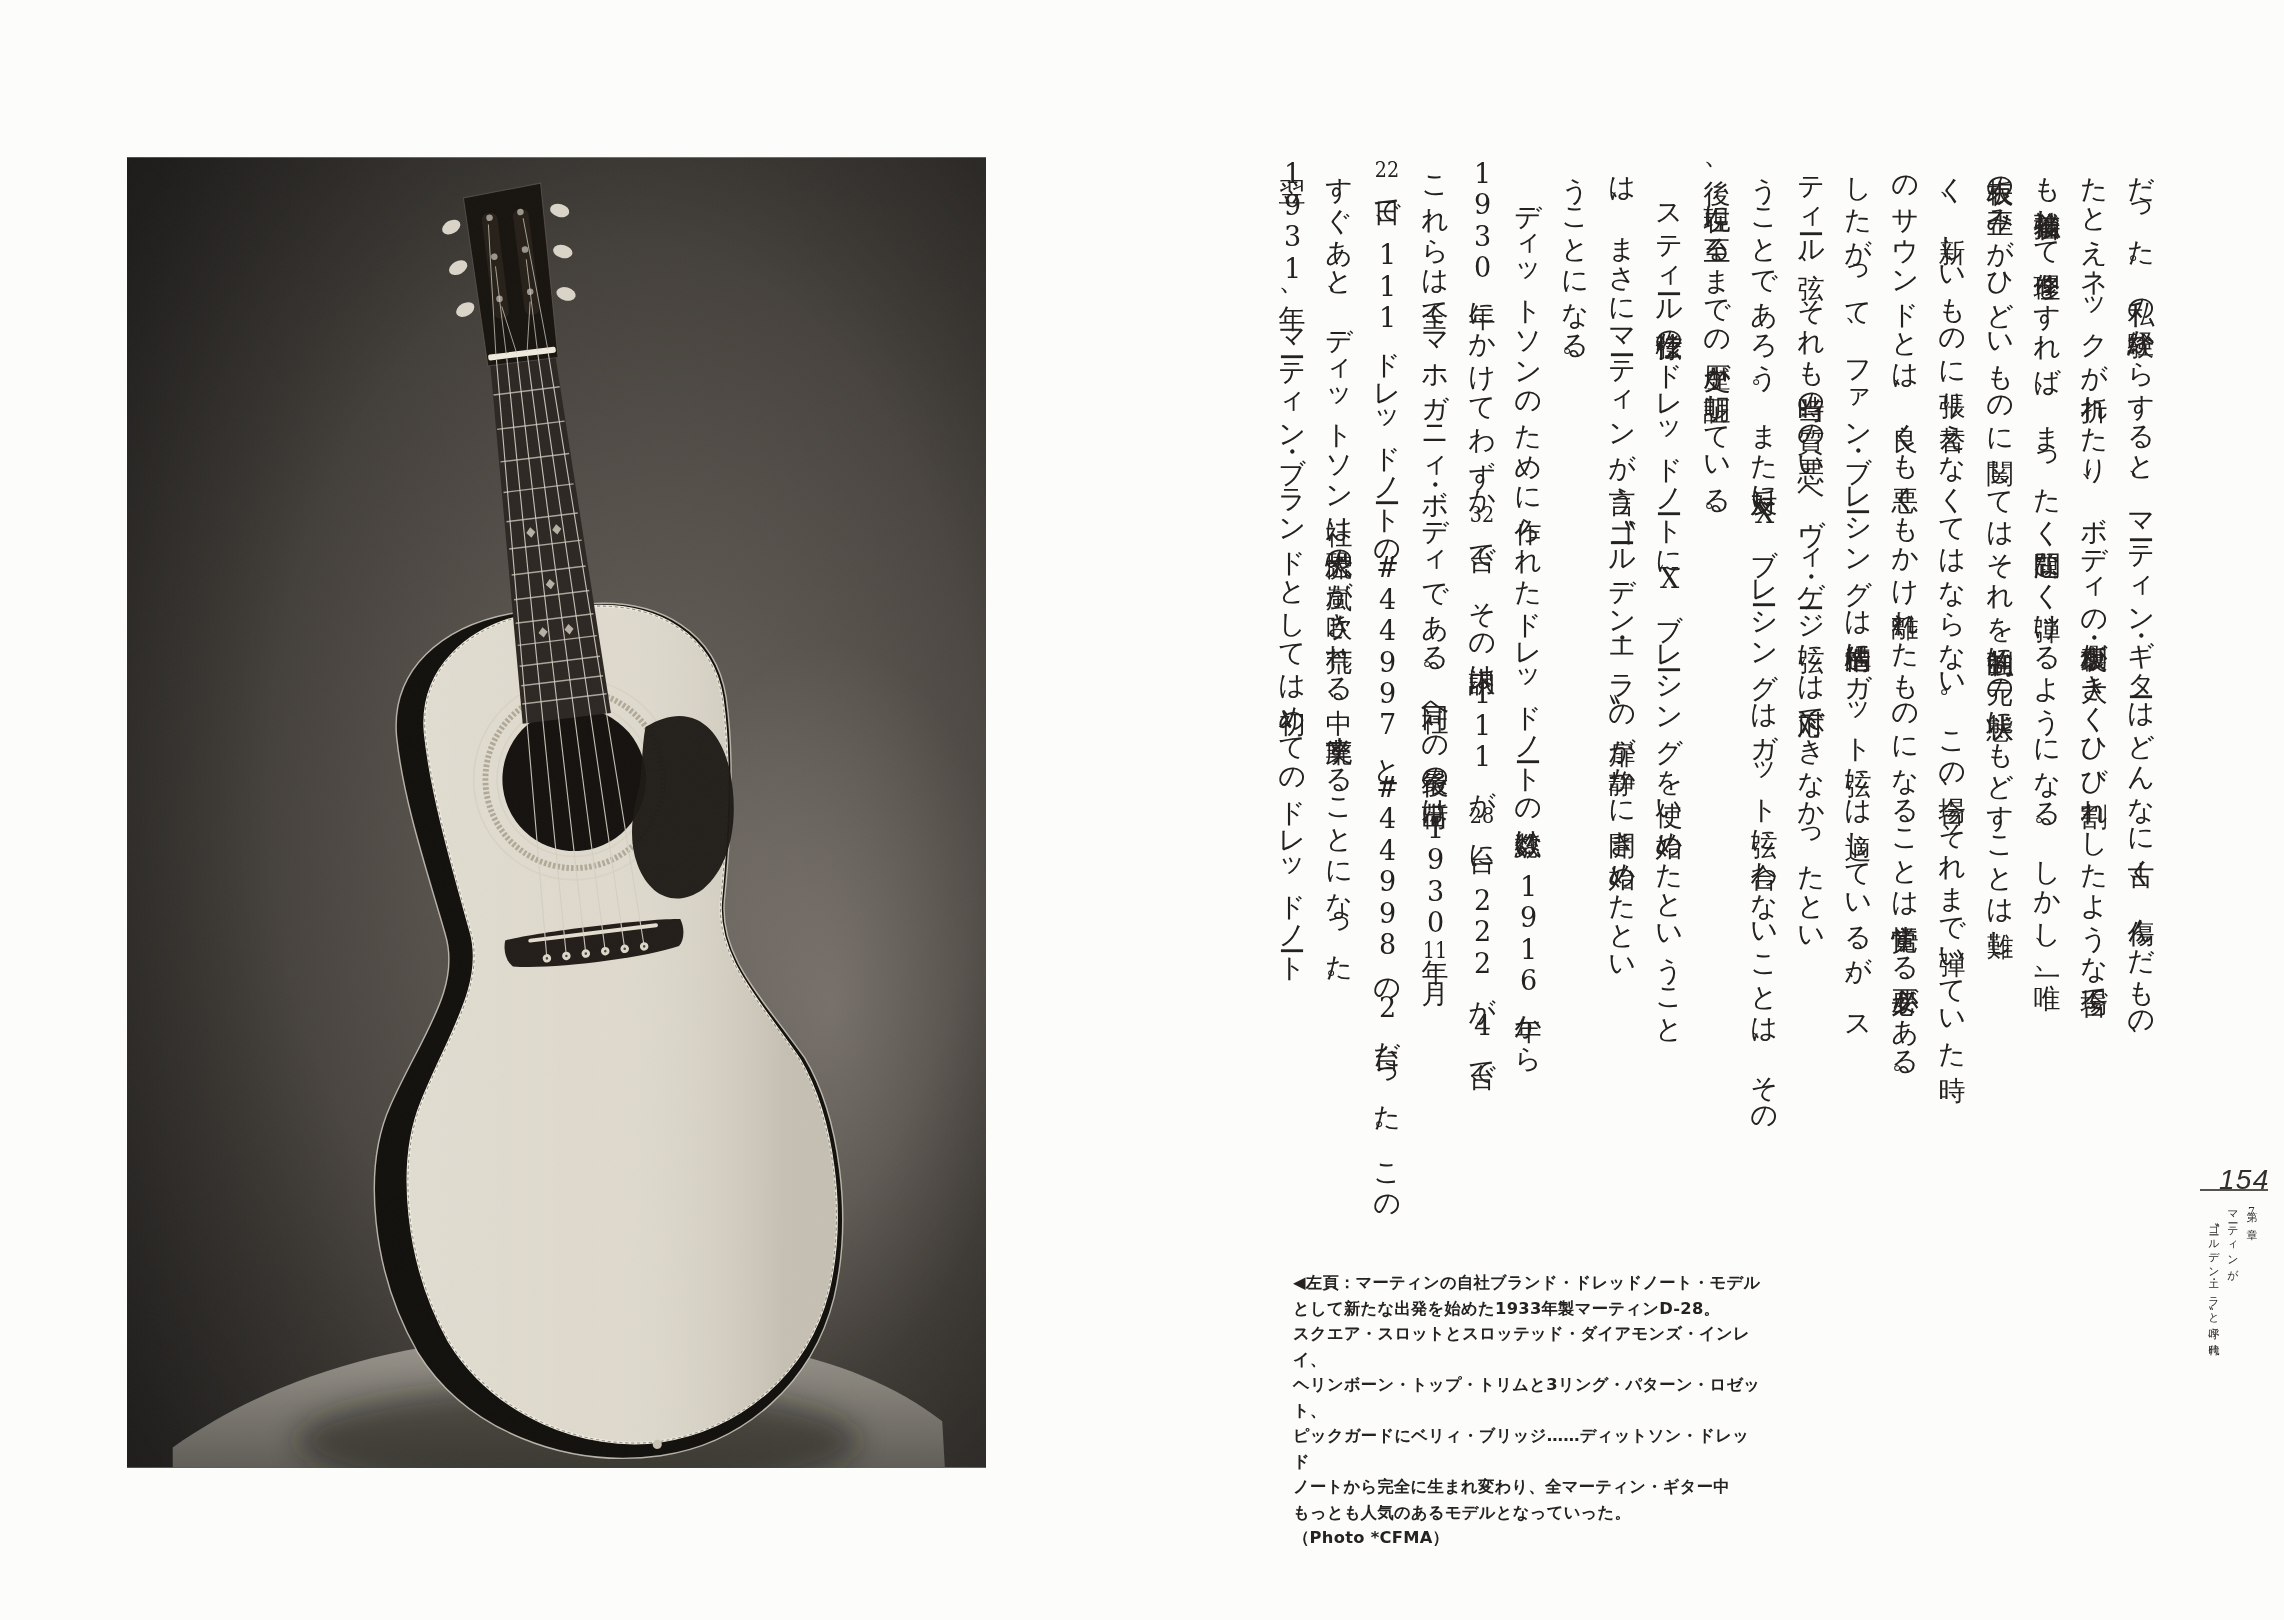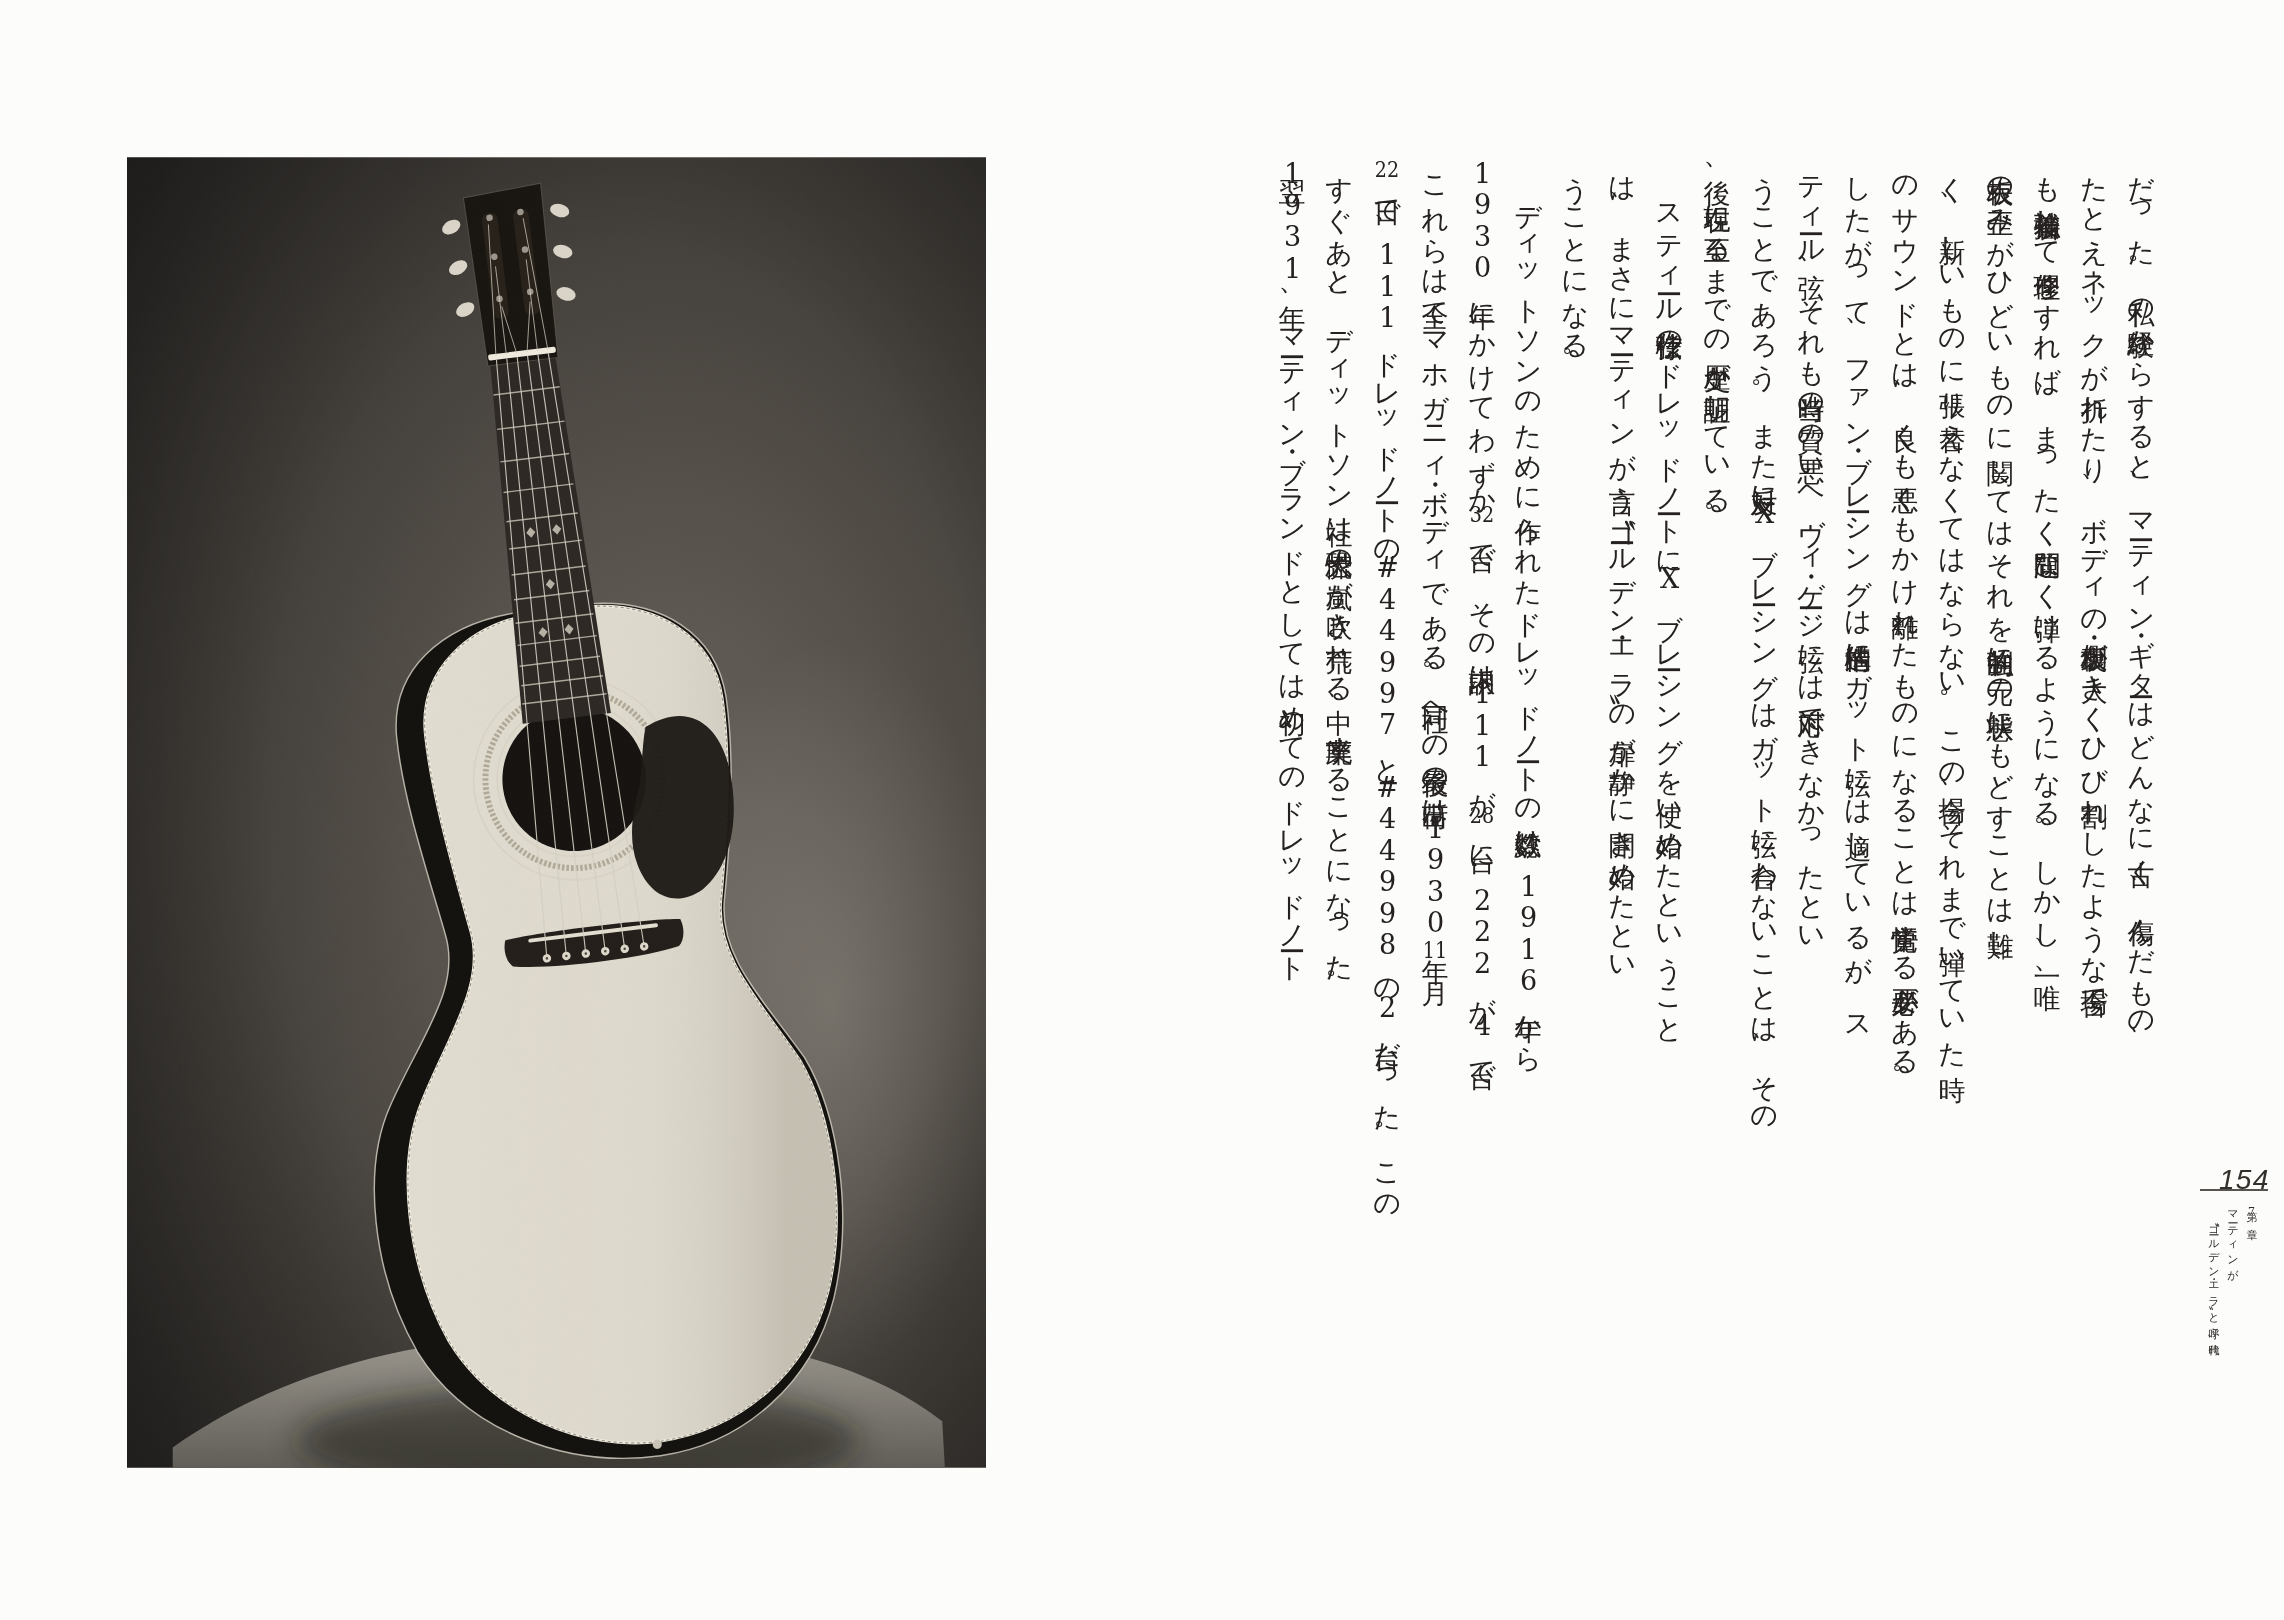--- a/index.html
+++ b/index.html
@@ -248,15 +248,23 @@
       </div>
 
     <div class="pageno">154</div>
     <div class="rule"></div>
     <div class="rhead" id="rhead">
         <div class="tcol" style="left: 1100px; top: 1203px;"><span>第</span><span class="up">7</span><span>章</span></div>
         <div class="tcol" style="left: 1081px; top: 1203px;"><span>マーティンが</span></div>
         <div class="tcol" style="left: 1062px; top: 1214px;"><span>〝ゴールデン・エラ〟と呼ぶ時代</span></div>
       </div>
 
+    <div class="caption">◀左頁：マーティンの自社ブランド・ドレッドノート・モデル
+として新たな出発を始めた1933年製マーティンD-28。
+スクエア・スロットとスロッテッド・ダイアモンズ・インレイ、
+ヘリンボーン・トップ・トリムと3リング・パターン・ロゼット、
+ピックガードにベリィ・ブリッジ……ディットソン・ドレッド
+ノートから完全に生まれ変わり、全マーティン・ギター中
+もっとも人気のあるモデルとなっていった。
+（Photo *CFMA）</div>
   </div>
 </div>
 
 
 </body></html>

